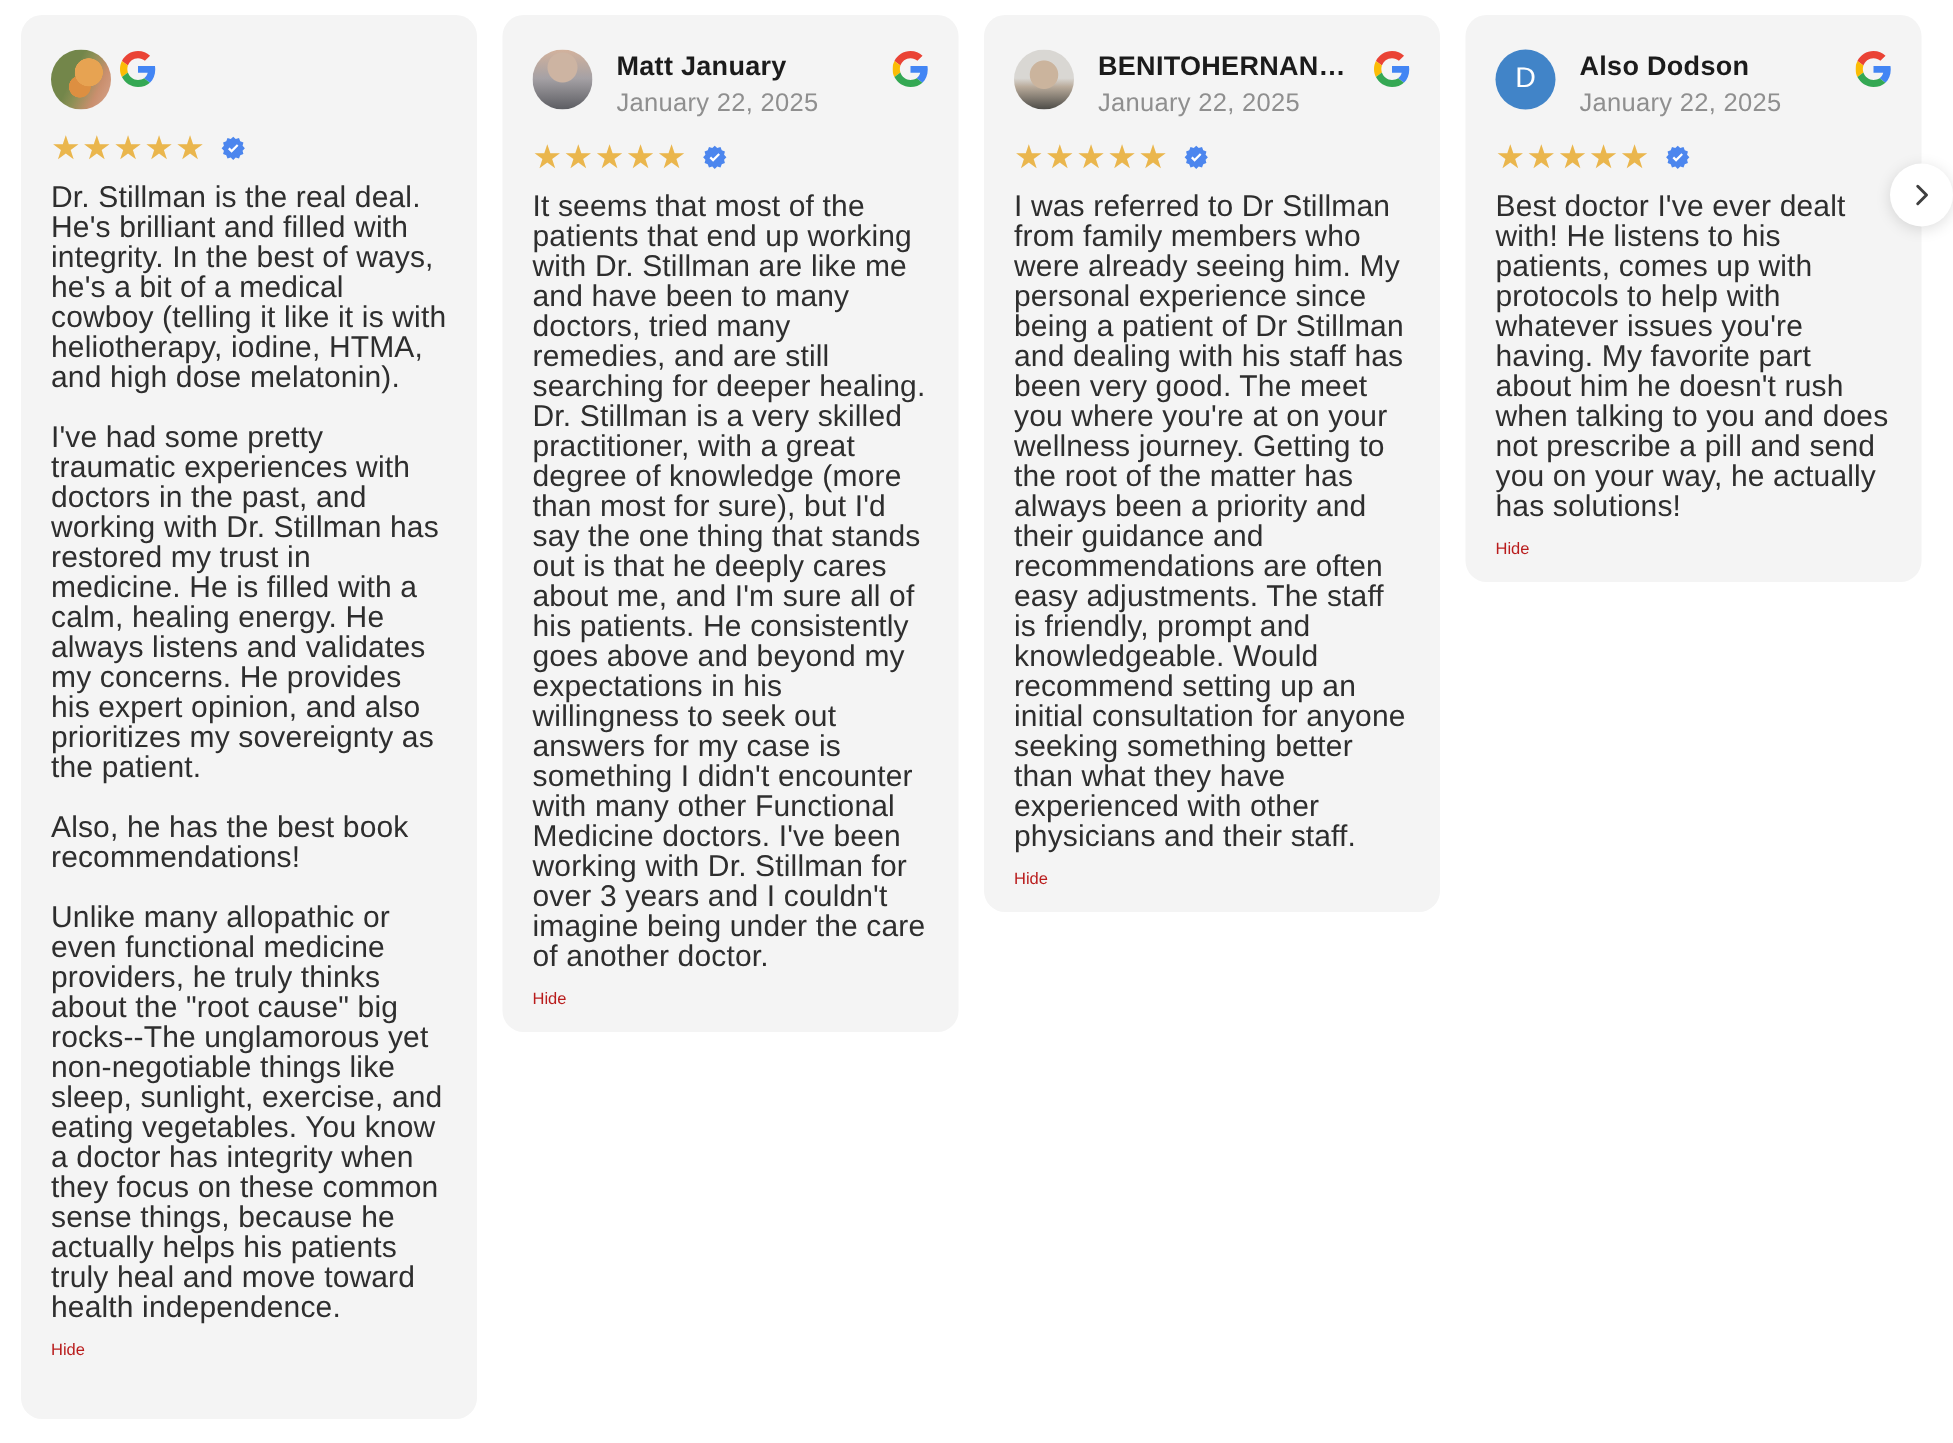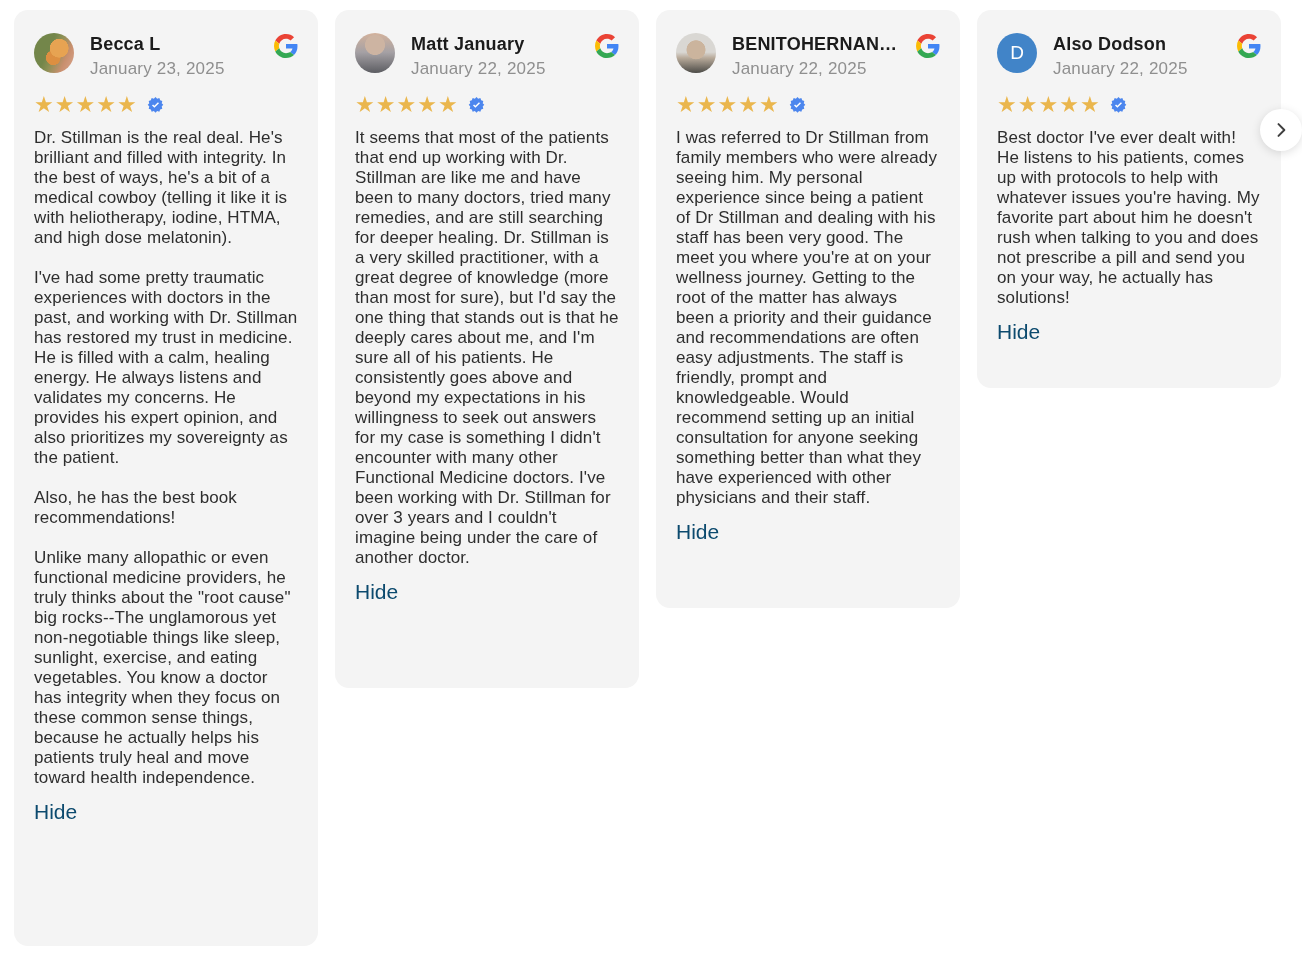--- a/index.html
+++ b/index.html
@@ -33,23 +33,23 @@
   .who { flex:1; min-width:0; margin-left:16px; }
   .name { font-size:18px; font-weight:bold; color:#1b1b1b; letter-spacing:0.2px;
       white-space:nowrap; overflow:hidden; text-overflow:ellipsis; padding-top:1px; }
   .date { font-size:17px; color:#8f8f8f; margin-top:4px; letter-spacing:0.2px; }
   .gicon { flex:none; margin-left:6px; margin-top:1px; }
 
   .stars-row { display:flex; align-items:center; margin-top:15px; }
   .stars { color:#EAB64D; font-size:22px; line-height:1; letter-spacing:1px; }
   .badge { margin-left:8px; display:flex; }
 
-  .text { margin-top:12px; font-size:17px; line-height:20px; color:#2e2e2e;
+  .text { margin-top:12px; font-size:20px; line-height:20px; color:#2e2e2e;
       white-space:pre-line; letter-spacing:0.1px; }
-  .hide { margin-top:12px; font-size:21px; color:#0c4a6e; width:max-content; cursor:pointer; }
+  .hide { margin-top:12px; font-size:11px; color:#b91c1c; width:max-content; cursor:pointer; }
 
   .next-btn { position:absolute; top:109px; left:1260px; width:42px; height:42px;
       border-radius:50%; background:#ffffff; box-shadow:0 2px 10px rgba(0,0,0,0.13);
       display:flex; align-items:center; justify-content:center; cursor:pointer; }
 </style>
 </head>
 <body>
 
 <svg width="0" height="0" style="position:absolute">
   <defs>
@@ -67,24 +67,20 @@
       <path fill="none" stroke="#3f3f3f" stroke-width="2.4" stroke-linecap="round" stroke-linejoin="round" d="M9 5l7 7-7 7"></path>
     </g>
   </defs>
 </svg>
 
 <div class="cards">
 
   <div class="card c1">
     <div class="header">
       <div class="avatar av1"></div>
-      <div class="who">
-        <div class="name">Becca L</div>
-        <div class="date">January 23, 2025</div>
-      </div>
       <svg class="gicon" width="24" height="24" viewBox="0 0 24 24">
           <use href="#g-logo"></use>
         </svg>
     </div>
     <div class="stars-row">
       <span class="stars">★★★★★</span>
       <svg class="badge" width="19" height="19" viewBox="0 0 24 24">
           <use href="#verified-seal"></use>
         </svg>
     </div>

